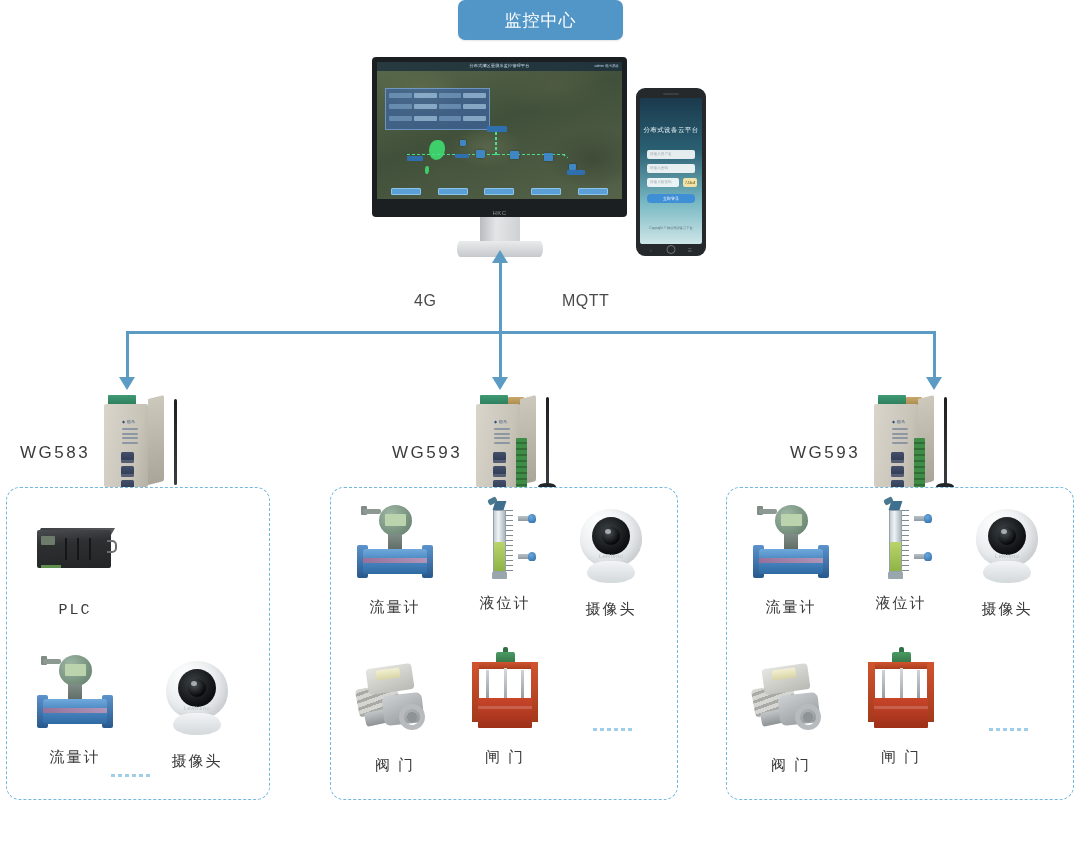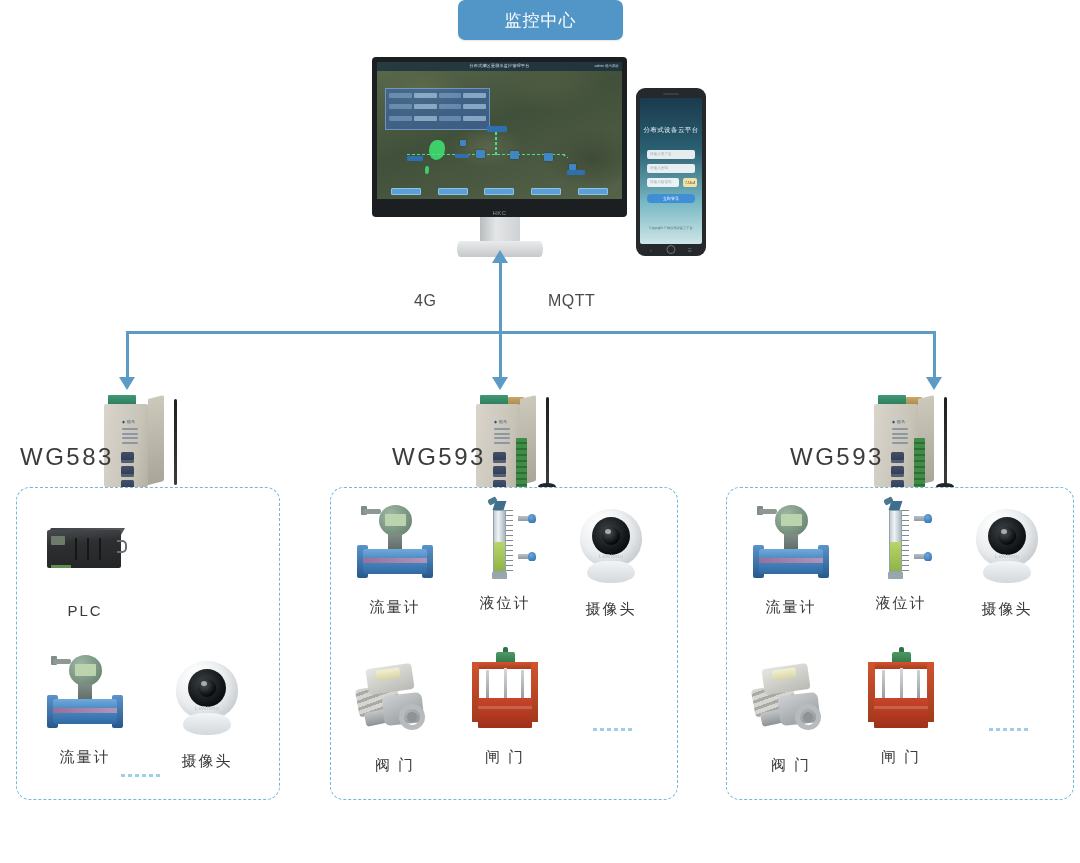--- a/index.html
+++ b/index.html
@@ -203,21 +203,21 @@
   .gw-ant {
     position:absolute; width:3px;
     background: linear-gradient(180deg,#1d1f20,#3a3d3f);
     border-radius:2px;
   }
   .gw-antbase {
     position:absolute; width:18px; height:7px;
     background:#232628; border-radius:50%;
   }
   .gw-label {
-    position:absolute; font-size:24px; color:#3c3c3c; letter-spacing:2.5px; white-space:nowrap;
+    position:absolute; font-size:17px; color:#3c3c3c; letter-spacing:2.5px; white-space:nowrap;
   }
 
   
   .station {
     position:absolute; border:1.6px dashed #73b7dd; border-radius:14px;
     background:#fff;
   }
   .dev { position:absolute; width:108px; text-align:center; }
   .dev-img { height:92px; display:flex; align-items:center; justify-content:center; }
   .dev-cap {
@@ -561,21 +561,21 @@
       <div class="ph-nav" style="left:14px;">‹</div>
       <div class="ph-home"></div>
       <div class="ph-nav" style="right:14px;">☰</div>
     </div>
   </div>
 
   <div class="arrow-up" style="left:492px; top:250px;"></div>
   <div class="line vline" style="left:498.5px; top:262px; height:70px;"></div>
 
   <div class="netlabel" style="left:414px; top:292px;">4G</div>
-  <div class="netlabel" style="left:548px; top:292px;">MQTT</div>
+  <div class="netlabel" style="left:562px; top:292px;">MQTT</div>
 
   <div class="line hline" style="left:126px; top:331px; width:810px;"></div>
 
   <div class="line vline" style="left:126px; top:331px; height:48px;"></div>
   <div class="arrow-down" style="left:119px; top:377px;"></div>
   <div class="line vline" style="left:498.5px; top:331px; height:48px;"></div>
   <div class="arrow-down" style="left:491.5px; top:377px;"></div>
   <div class="line vline" style="left:933px; top:331px; height:48px;"></div>
   <div class="arrow-down" style="left:926px; top:377px;"></div>
 
@@ -641,21 +641,21 @@
           <i></i>
           <i></i>
         </div>
       <div class="gw-greenstrip"></div>
     </div>
     <div class="gw-ant" style="left:84px; top:4px; height:88px;"></div>
     <div class="gw-antbase" style="left:76px; top:90px;"></div>
   </div>
   <div class="gw-label" style="left:790px; top:443px;">WG593</div>
 
-  <div class="station" style="left:16px; top:487px; width:264px; height:313px;">
+  <div class="station" style="left:6px; top:487px; width:264px; height:313px;font-family:Liberation Mono, monospace;">
 
     <div class="dev" style="left:14px; top:16px;">
       <div class="dev-img">
         <div class="art plc">
           <div class="top"></div>
             <div class="body"></div>
           <div class="lcd"></div>
           <div class="slot" style="left:34px;"></div>
           <div class="slot" style="left:46px;"></div>
           <div class="slot" style="left:58px;"></div>

